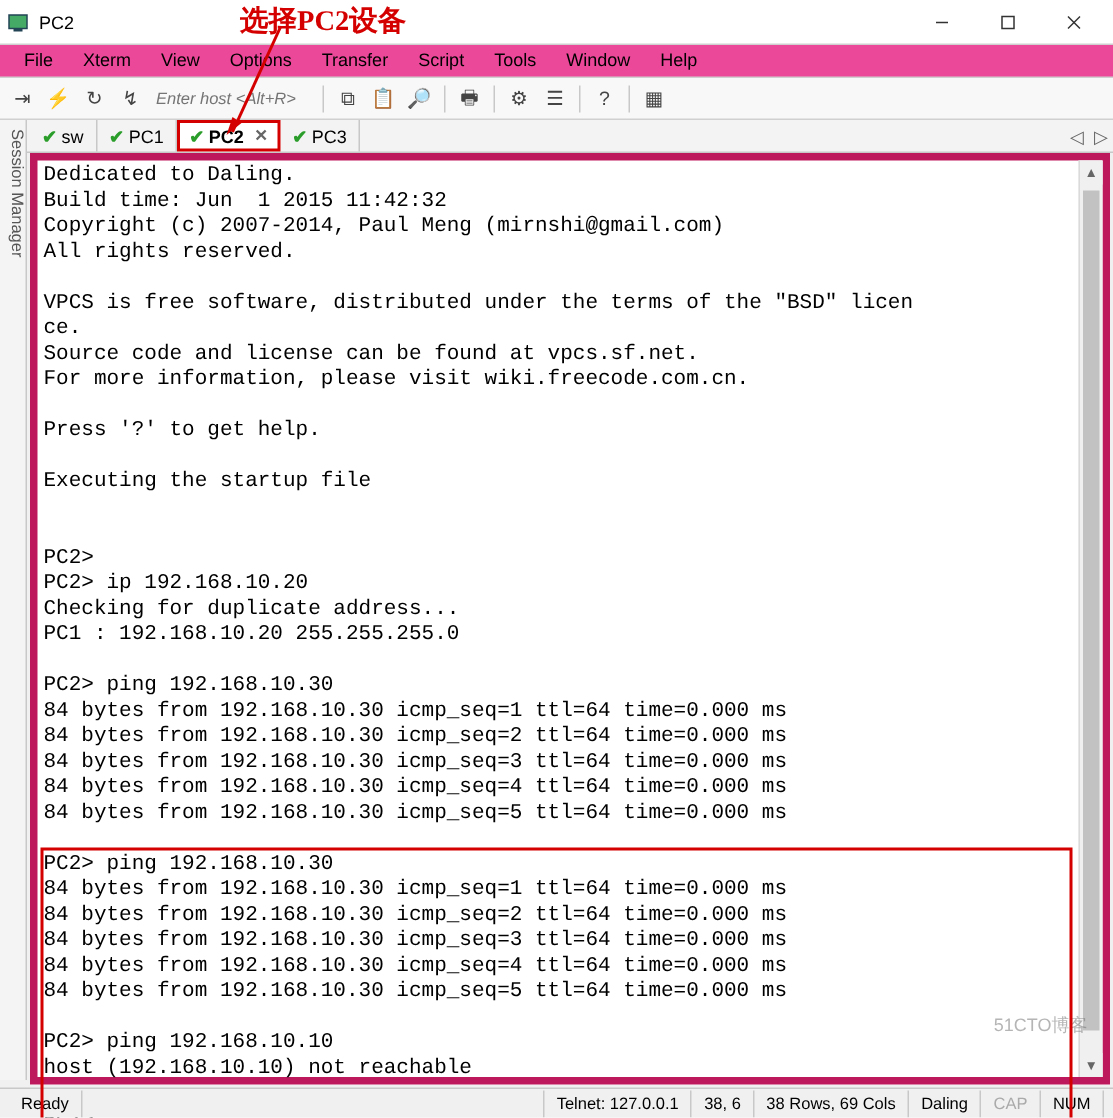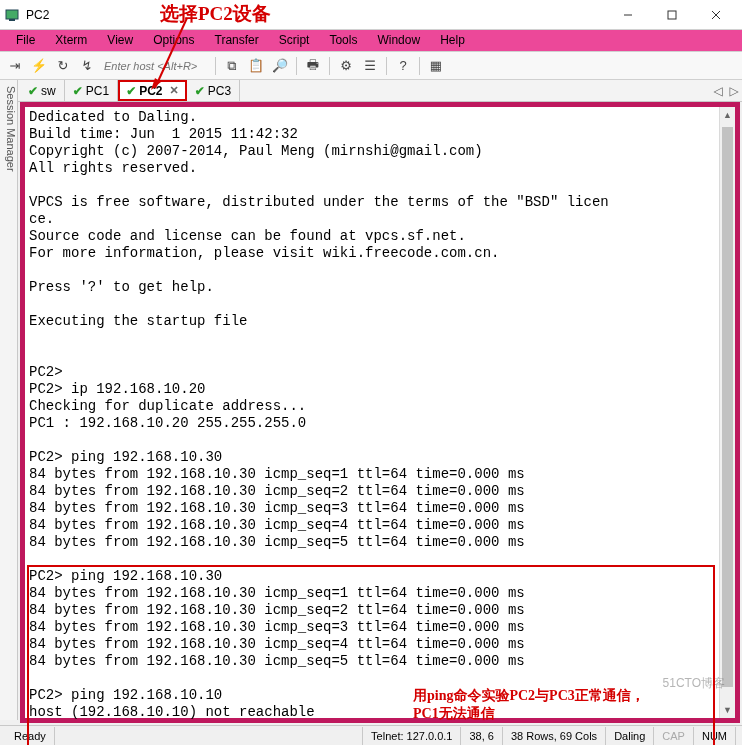--- a/index.html
+++ b/index.html
@@ -369,24 +369,20 @@
 PC2&gt; ping 192.168.10.10
 host (192.168.10.10) not reachable
 
 PC2&gt;</div>
   <div class="scrollbar">
     <div class="up">▲</div>
     <div class="thumb" style="top:20px;height:560px"></div>
     <div class="down">▼</div>
   </div>
   <div class="redbox" style="left:2px;top:458px;right:20px;height:190px"></div>
-  <div class="callout2" style="left:388px;top:580px">
-    <span>用ping命令实验PC2与PC3正常通信，</span><br>
-    <span>PC1无法通信</span>
-  </div>
   <div class="watermark">51CTO博客</div>
 </div>
 
 <div class="statusbar">
   <div class="cell">Ready</div>
   <div class="filler"></div>
   <div class="cell">Telnet: 127.0.0.1</div>
   <div class="cell">38,  6</div>
   <div class="cell">38 Rows, 69 Cols</div>
   <div class="cell">Daling</div>

